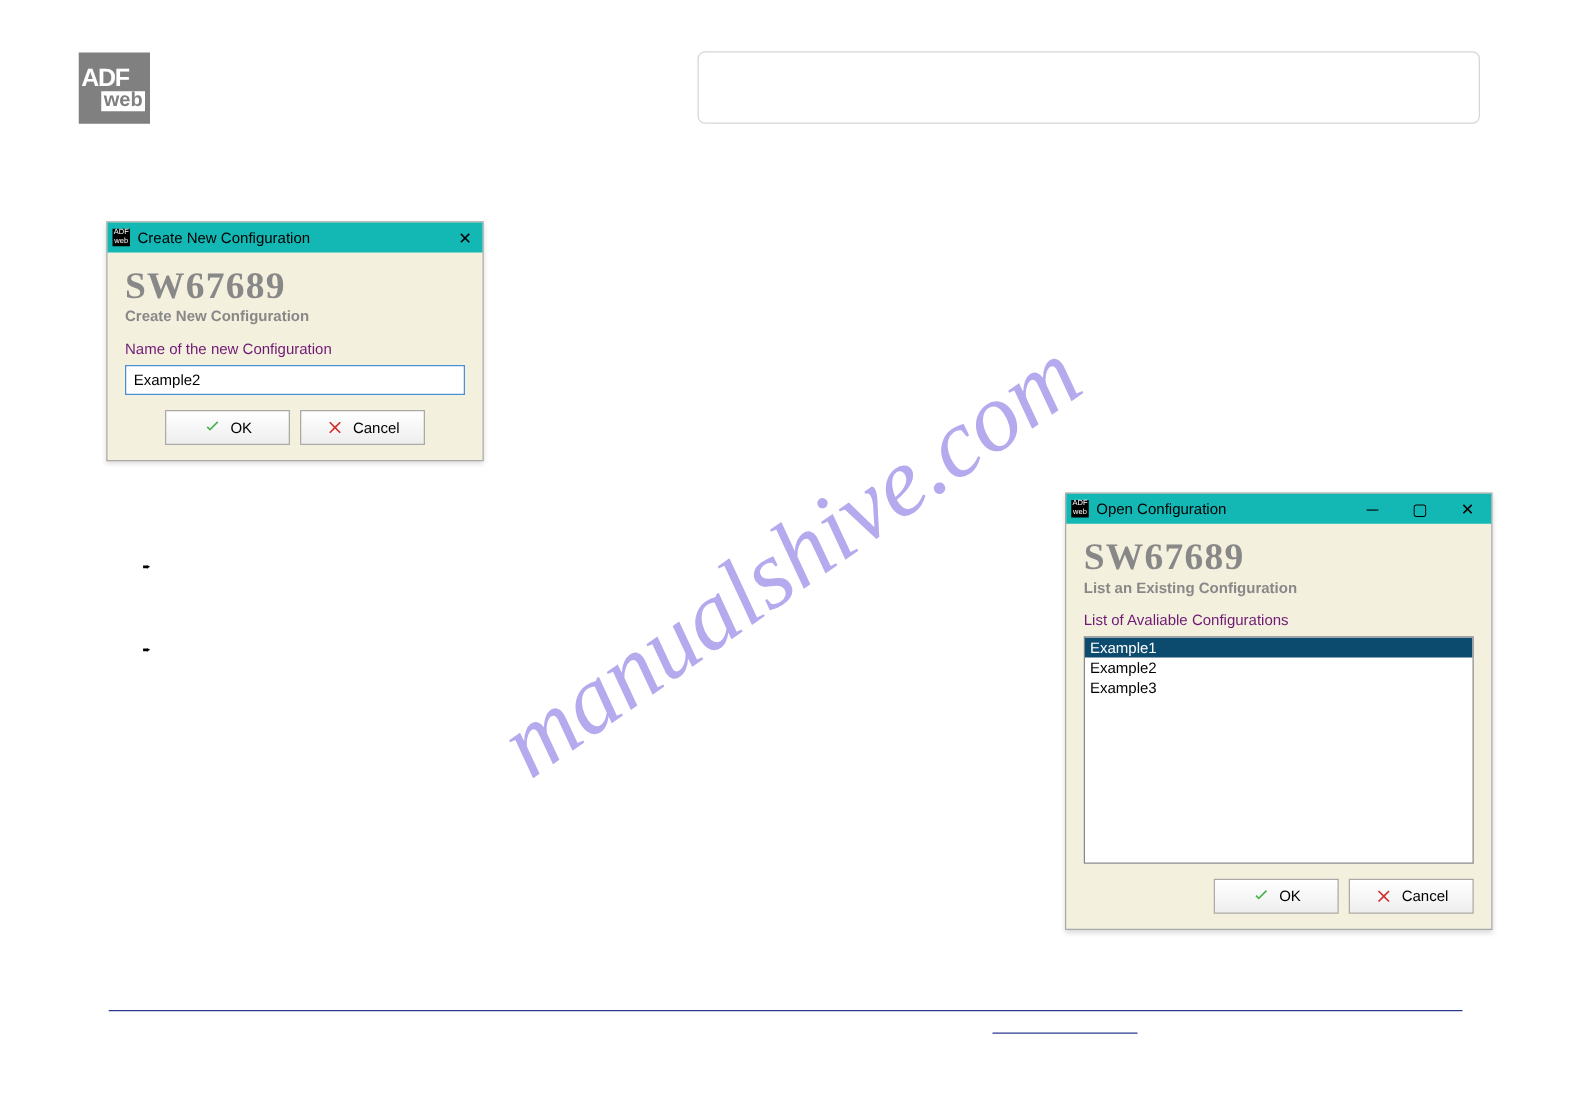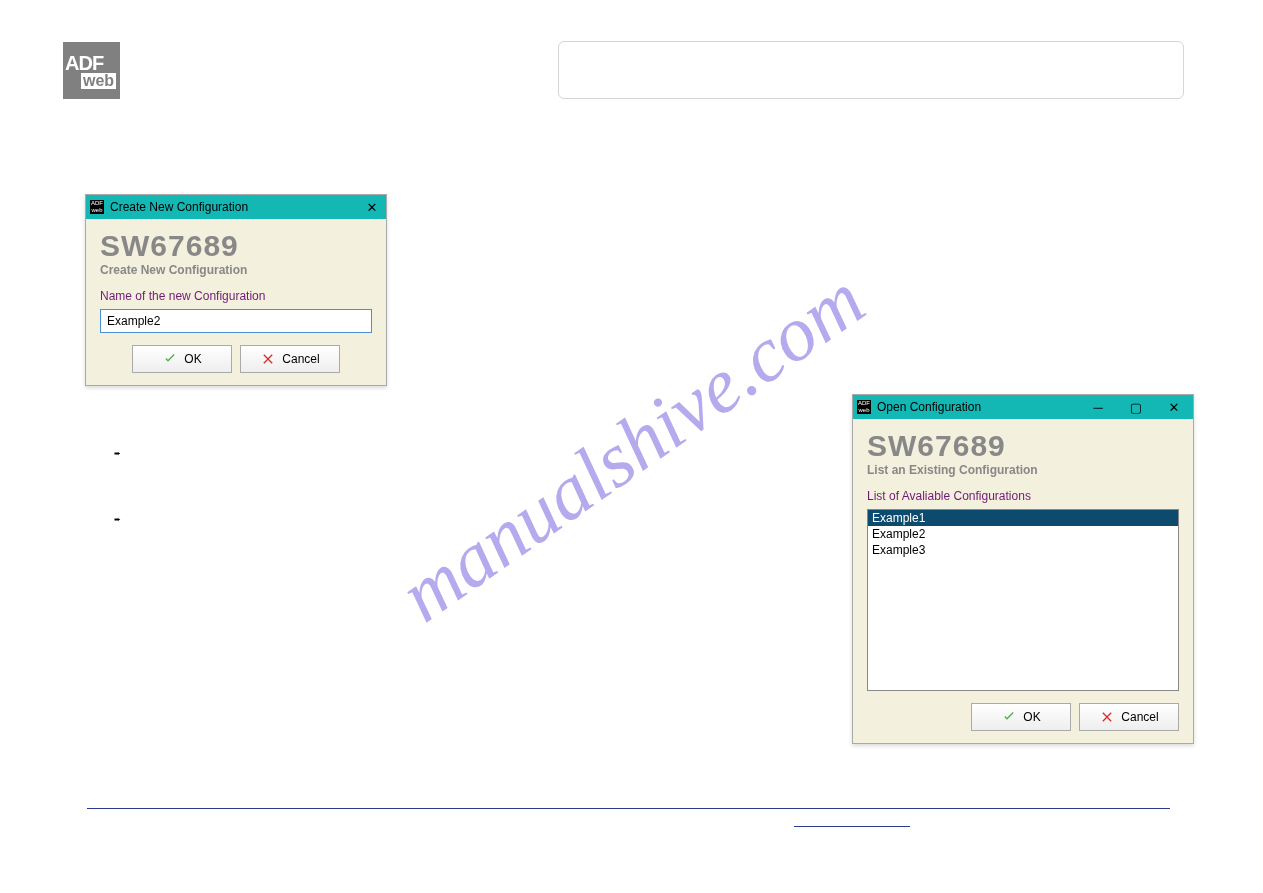--- a/index.html
+++ b/index.html
@@ -49,21 +49,21 @@
     top: 41px;
     width: 624px;
     height: 56px;
     border: 1px solid #d6d6d6;
     border-radius: 6px;
     background: #fff;
   }
   
   .dlg1 {
     position: absolute;
-    left: 85px; top: 194px;
+    left: 85px; top: 177px;
     width: 300px;
     background: #f4f0de;
     border: 1px solid #aaa;
     box-shadow: 0 2px 4px rgba(0,0,0,0.15);
     z-index: 3;
   }
   .titlebar {
     height: 24px;
     background: #13b8b5;
     display: flex;
@@ -91,20 +91,21 @@
     font-family: 'Segoe UI', sans-serif;
   }
   .dlg1 .winbtn { width: 28px; }
   .dlg-body { padding: 10px 14px 12px; }
   .dlg-h1 {
     font-size: 30px;
     color: #888;
     margin: 0;
     font-weight: bold;
     letter-spacing: 1px;
+    font-family: Liberation Serif, serif;
   }
   .dlg-sub {
     font-size: 12px;
     color: #888;
     font-weight: bold;
     margin: 0 0 12px 0;
   }
   .dlg-label {
     font-size: 12px;
     color: #701a75;

